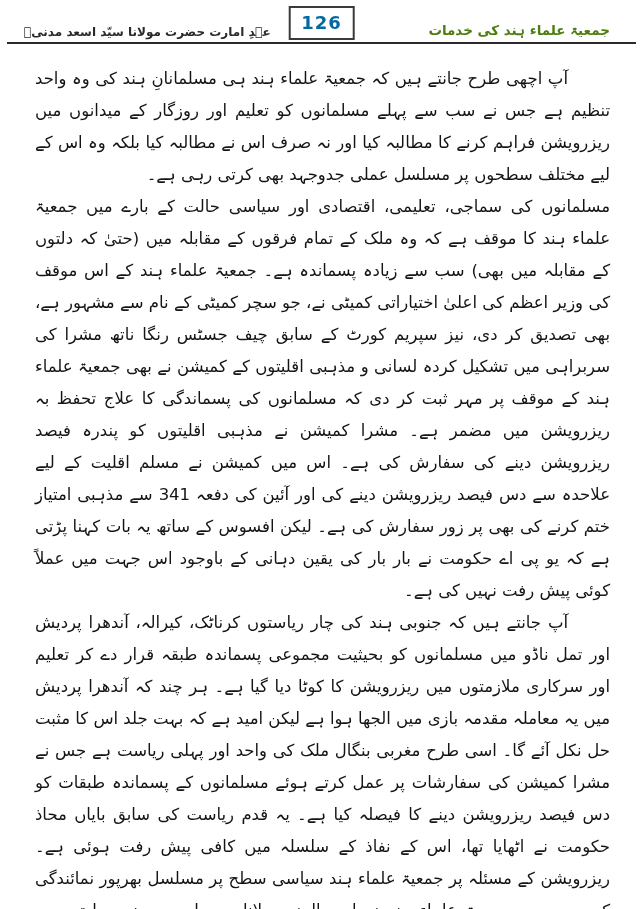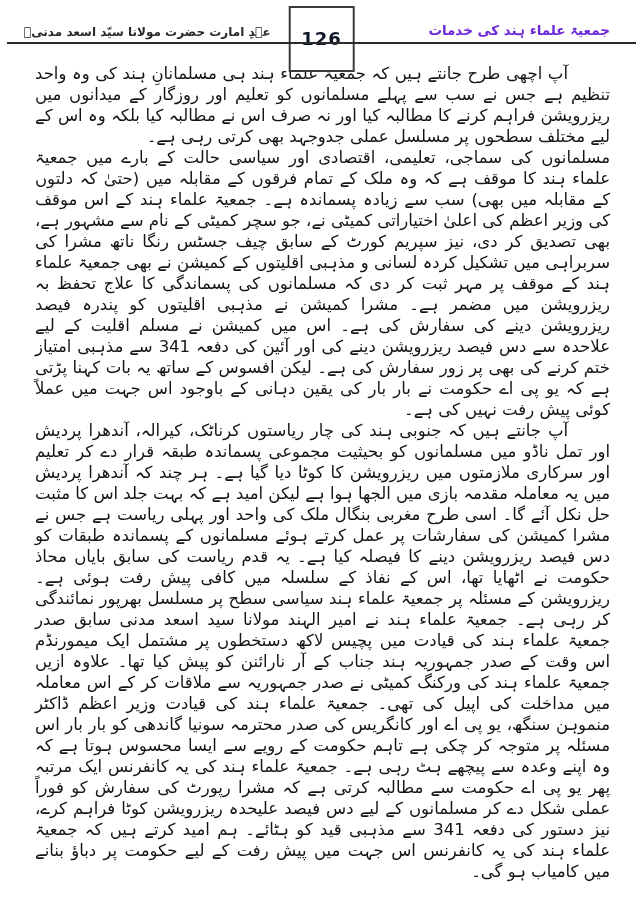--- a/index.html
+++ b/index.html
@@ -31,57 +31,57 @@
     border-bottom: 2px solid #2b2b2b;
     height: 0;
   }
   .header-title-right {
     position: absolute;
     right: 33px;
     bottom: 9px;
     font-size: 13.5px;
     font-weight: bold;
     letter-spacing: 1px;
-    color: #6d28d9;
+    color: #4d7c0f;
     white-space: nowrap;
   }
   .header-title-left {
     position: absolute;
     left: 24px;
     bottom: 8px;
     font-size: 12px;
     font-weight: bold;
     color: #2a2a2a;
     white-space: nowrap;
   }
   .page-number-box {
     position: absolute;
     left: 50%;
     transform: translateX(-50%);
     top: 6px;
     border: 2px solid #3a3a3a;
     background: #ffffff;
-    padding: 16px 11px;
+    padding: 0 11px;
     height: 30px;
     line-height: 30px;
     font-size: 18px;
     font-weight: bold;
-    color: #0f172a;
+    color: #0369a1;
     letter-spacing: 1px;
     direction: ltr;
   }
   
   .page-body {
     padding: 16px 33px 0 35px;
     direction: rtl;
   }
   .page-body p {
     margin: 0;
     font-size: 16.5px;
-    line-height: 21px;
+    line-height: 32px;
     text-align: justify;
     color: #141414;
   }
   .page-body p.indent {
     text-indent: 42px;
   }
 </style>
 </head>
 <body>
 

